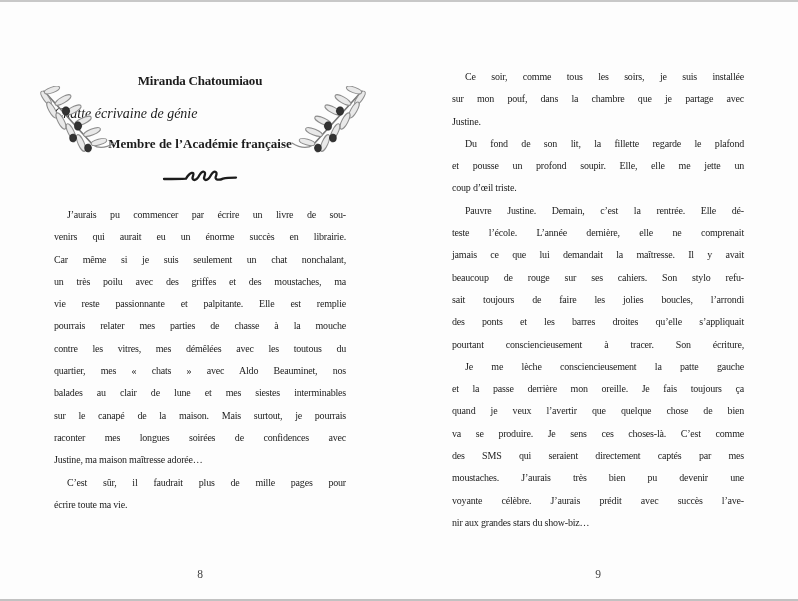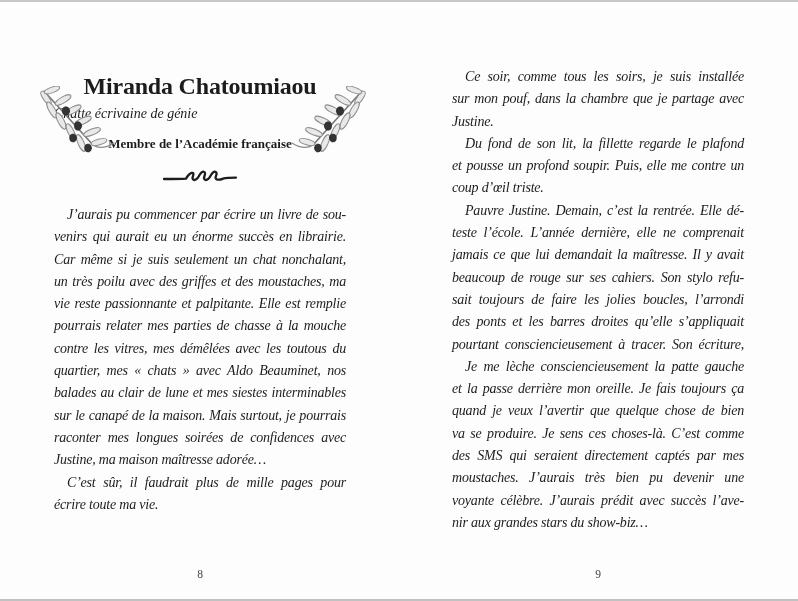--- a/index.html
+++ b/index.html
@@ -11,36 +11,36 @@
   .edge{position:absolute;left:0;right:0;background:#c8c8c8;}
   .edge.top{top:0;height:2px;}
   .edge.bottom{bottom:0;height:2px;background:#c2c2c2;}
 
   .page{position:absolute;top:0;height:601px;width:292px;}
   .page.left{left:54px;}
   .page.right{left:452px;}
 
   
   .author-title{position:absolute;top:73px;left:0;width:100%;text-align:center;
-    font-size:24px;font-weight:bold;letter-spacing:-0.2px;}
+    font-size:13px;font-weight:bold;letter-spacing:-0.2px;}
   .author-subtitle{position:absolute;top:106px;left:0;width:100%;text-align:left;
     font-style:italic;font-size:14px;}
   .author-affiliation{position:absolute;top:136px;left:0;width:100%;text-align:center;
     font-weight:bold;font-size:13px;}
   .divider-wrap{position:absolute;top:169px;left:50%;transform:translateX(-50%);
     width:76px;height:18px;}
 
   
   .sprig{position:absolute;width:80px;height:80px;}
   .sprig.l{left:36px;top:86px;}
   .sprig.r{left:290px;top:86px;transform:scaleX(-1);}
 
   
   .body-text{position:absolute;left:0;width:292px;
-    font-size:14px;line-height:22.3px;letter-spacing:-0.2px;font-style:italic;}
+    font-size:10px;line-height:22.3px;letter-spacing:-0.2px;}
   .page.left  .body-text{top:204px;}
   .page.right .body-text{top:66px;}
   .line{text-align:justify;text-align-last:justify;}
   .line.pfirst{text-indent:13px;}
   .line.plast{text-align-last:left;}
 
   .page-number{position:absolute;top:568px;left:0;width:100%;text-align:center;
     font-size:11.5px;color:#424242;}
 </style>
 </head>
@@ -120,21 +120,21 @@
 
   <div class="page right">
     <div class="body-text">
         <div>
           <div class="line pfirst">Ce soir, comme tous les soirs, je suis installée</div>
           <div class="line">sur mon pouf, dans la chambre que je partage avec</div>
           <div class="line plast">Justine.</div>
         </div>
         <div>
           <div class="line pfirst">Du fond de son lit, la fillette regarde le plafond</div>
-          <div class="line">et pousse un profond soupir. Puis, elle me contre un</div>
+          <div class="line">et pousse un profond soupir. Elle, elle me jette un</div>
           <div class="line plast">coup d’œil triste.</div>
         </div>
         <div>
           <div class="line pfirst">Pauvre Justine. Demain, c’est la rentrée. Elle dé-</div>
           <div class="line">teste l’école. L’année dernière, elle ne comprenait</div>
           <div class="line">jamais ce que lui demandait la maîtresse. Il y avait</div>
           <div class="line">beaucoup de rouge sur ses cahiers. Son stylo refu-</div>
           <div class="line">sait toujours de faire les jolies boucles, l’arrondi</div>
           <div class="line">des ponts et les barres droites qu’elle s’appliquait</div>
           <div class="line">pourtant consciencieusement à tracer. Son écriture,</div>

